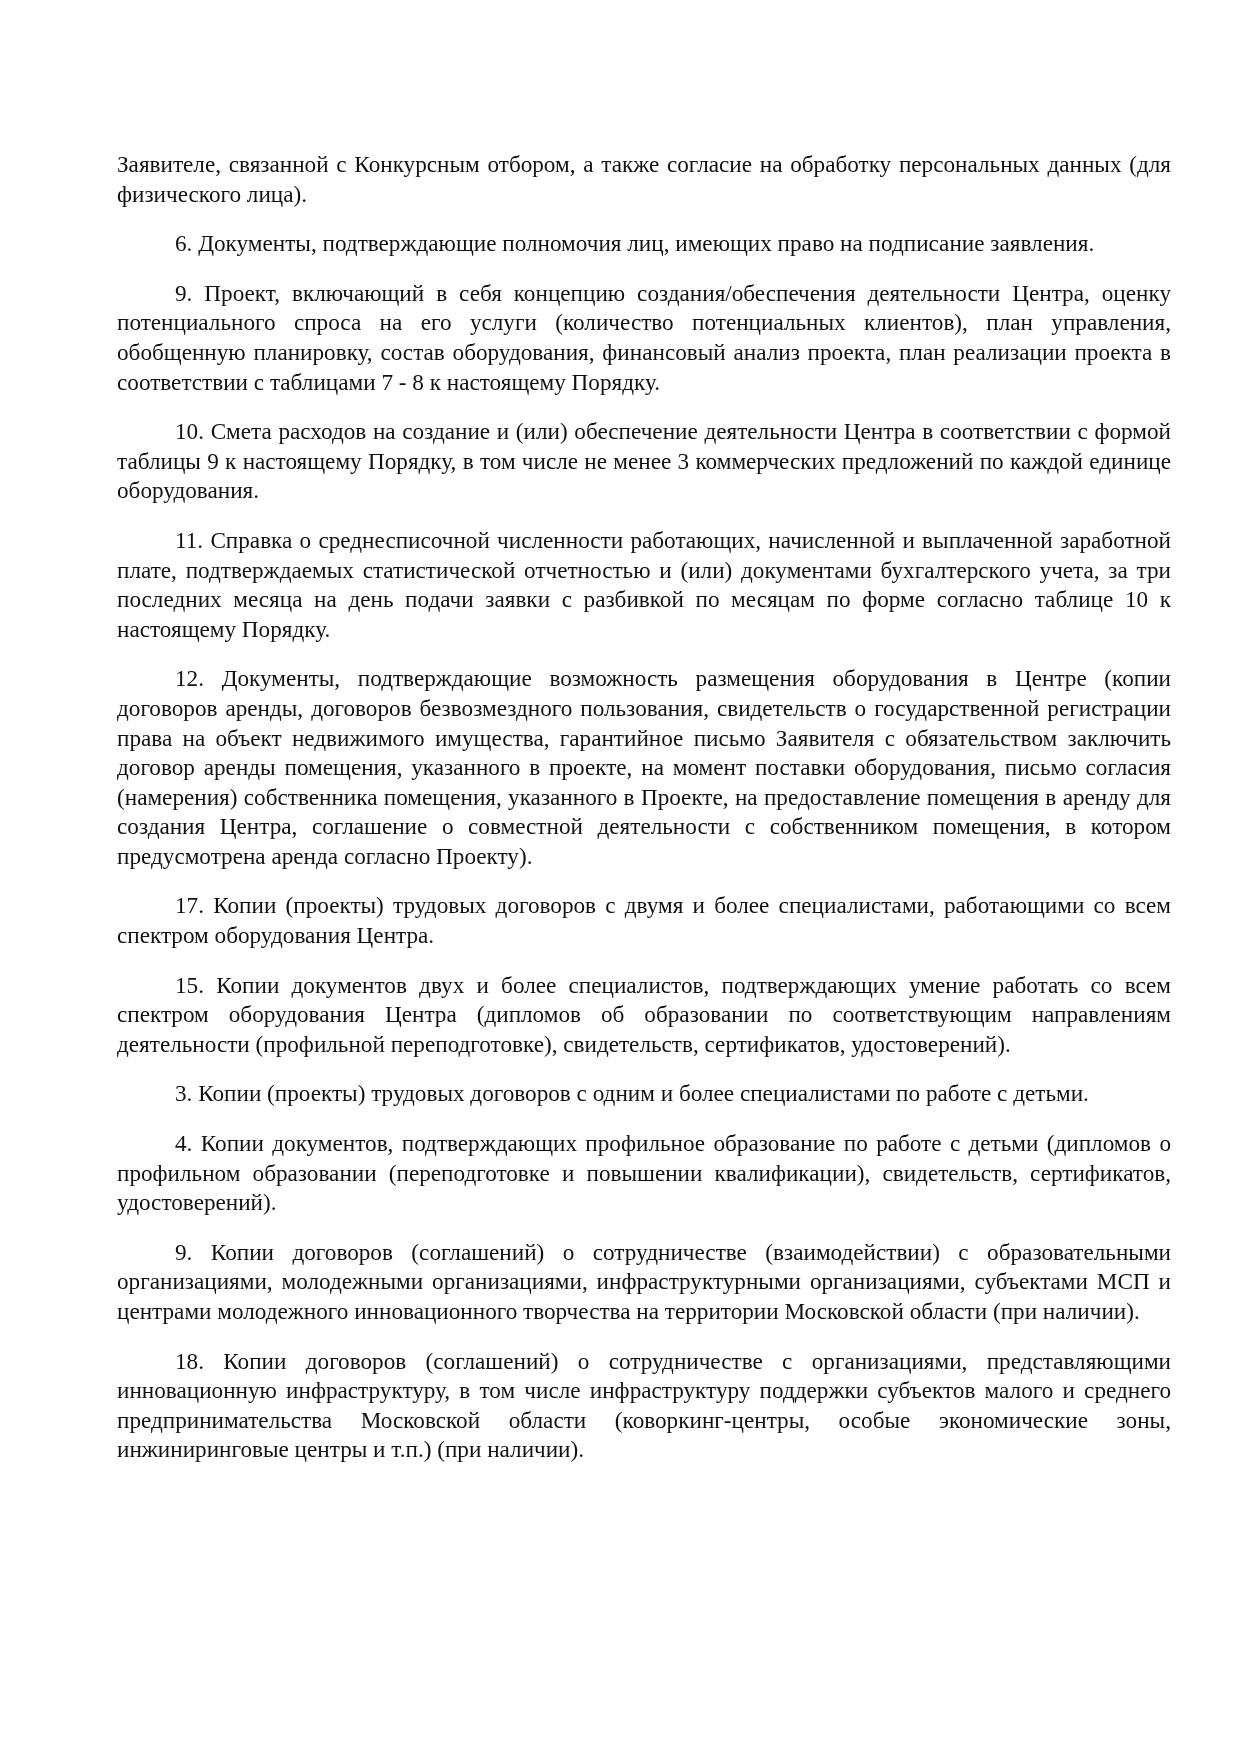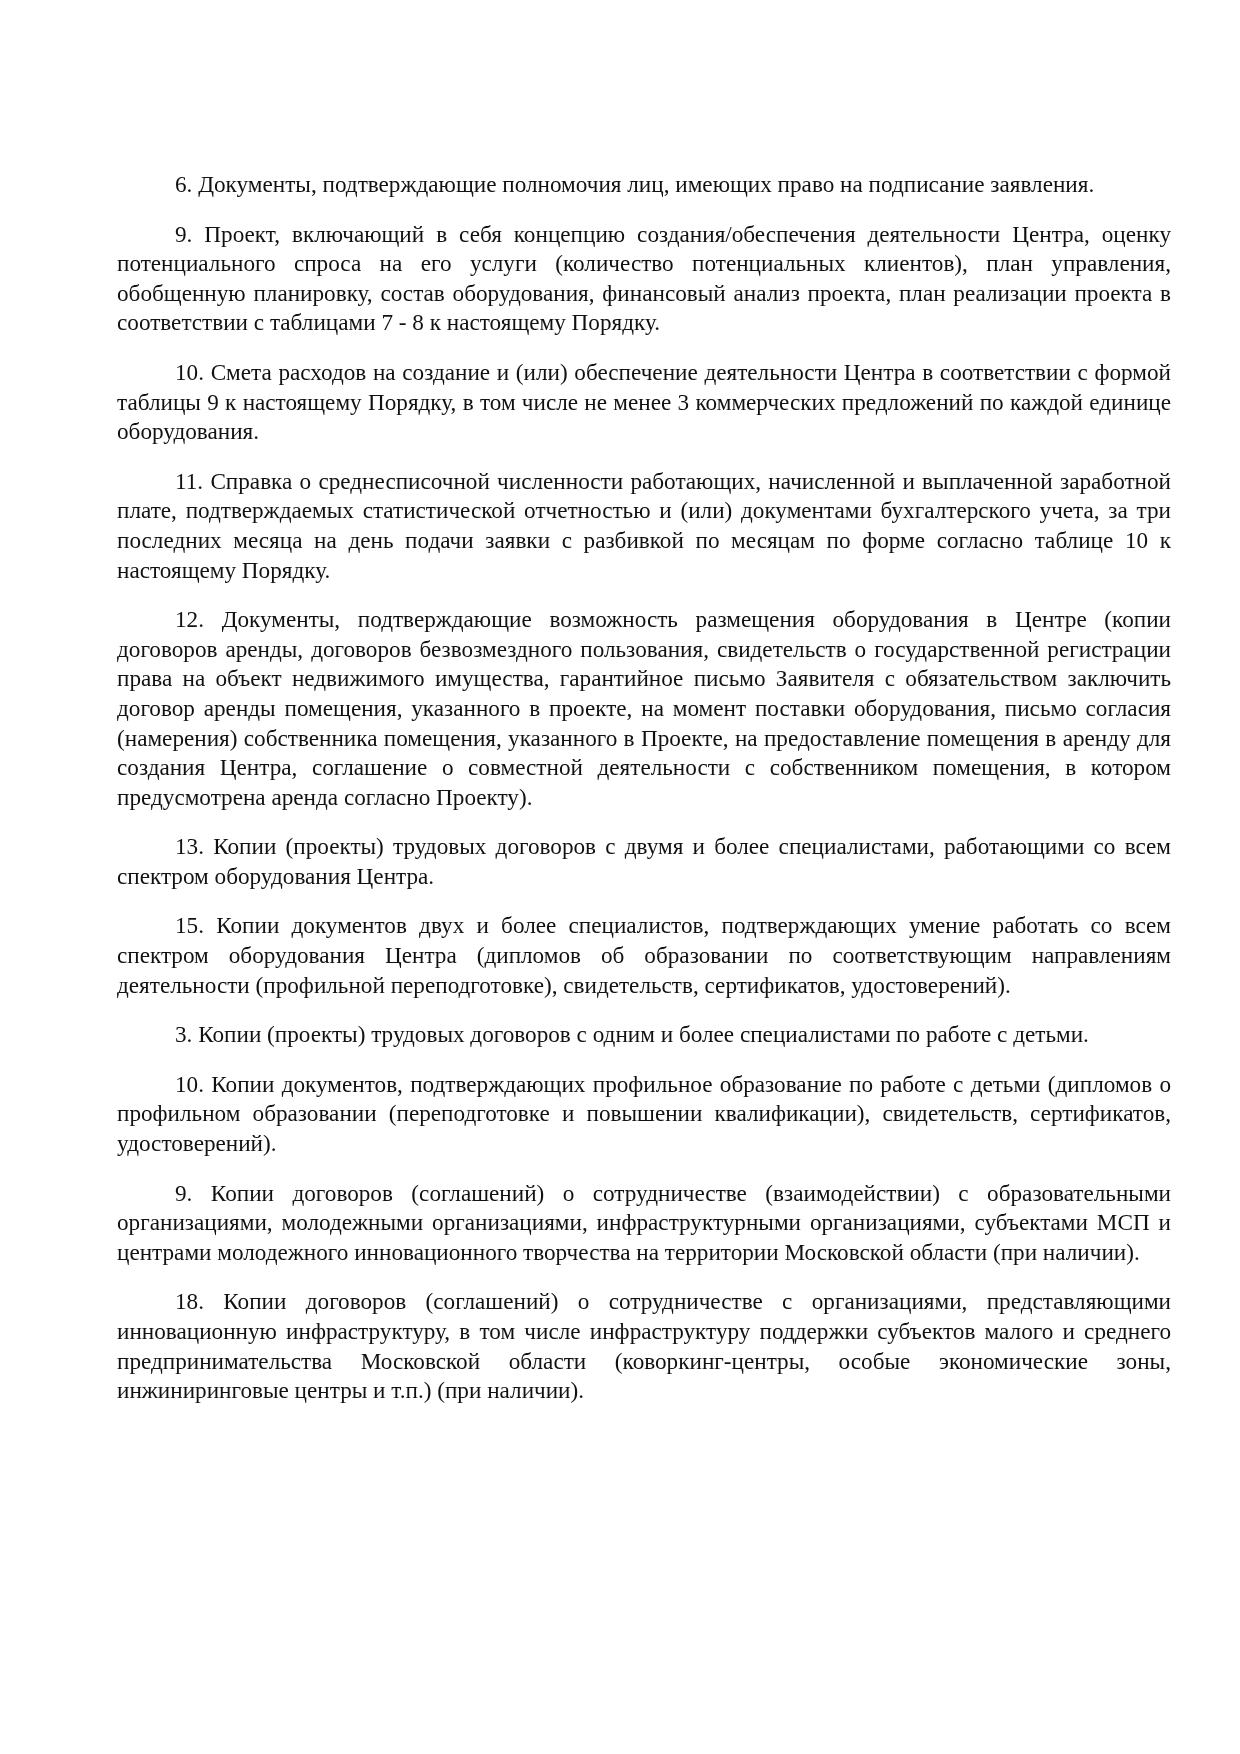--- a/index.html
+++ b/index.html
@@ -10,36 +10,37 @@
       font-size: 23.2px; line-height: 29.6px; color: #111111;
     }
     .para { margin: 0; text-align: justify; text-align-last: left; }
     .para.indent { text-indent: 58px; }
     .gap { height: 20px; }
   </style>
 </head>
 <body>
 
 <div class="page">
+  <p class="para">Заявителе, связанной с Конкурсным отбором, а также согласие на обработку персональных данных (для физического лица).</p>
   <div class="gap"></div>
   <p class="para indent">6. Документы, подтверждающие полномочия лиц, имеющих право на подписание заявления.</p>
   <div class="gap"></div>
   <p class="para indent">9. Проект, включающий в себя концепцию создания/обеспечения деятельности Центра, оценку потенциального спроса на его услуги (количество потенциальных клиентов), план управления, обобщенную планировку, состав оборудования, финансовый анализ проекта, план реализации проекта в соответствии с таблицами 7 - 8 к настоящему Порядку.</p>
   <div class="gap"></div>
   <p class="para indent">10. Смета расходов на создание и (или) обеспечение деятельности Центра в соответствии с формой таблицы 9 к настоящему Порядку, в том числе не менее 3 коммерческих предложений по каждой единице оборудования.</p>
   <div class="gap"></div>
   <p class="para indent">11. Справка о среднесписочной численности работающих, начисленной и выплаченной заработной плате, подтверждаемых статистической отчетностью и (или) документами бухгалтерского учета, за три последних месяца на день подачи заявки с разбивкой по месяцам по форме согласно таблице 10 к настоящему Порядку.</p>
   <div class="gap"></div>
   <p class="para indent">12. Документы, подтверждающие возможность размещения оборудования в Центре (копии договоров аренды, договоров безвозмездного пользования, свидетельств о государственной регистрации права на объект недвижимого имущества, гарантийное письмо Заявителя с обязательством заключить договор аренды помещения, указанного в проекте, на момент поставки оборудования, письмо согласия (намерения) собственника помещения, указанного в Проекте, на предоставление помещения в аренду для создания Центра, соглашение о совместной деятельности с собственником помещения, в котором предусмотрена аренда согласно Проекту).</p>
   <div class="gap"></div>
-  <p class="para indent">13. Копии (проекты) трудовых договоров с двумя и более специалистами, работающими со всем спектром оборудования Центра.</p>
+  <p class="para indent">17. Копии (проекты) трудовых договоров с двумя и более специалистами, работающими со всем спектром оборудования Центра.</p>
   <div class="gap"></div>
   <p class="para indent">15. Копии документов двух и более специалистов, подтверждающих умение работать со всем спектром оборудования Центра (дипломов об образовании по соответствующим направлениям деятельности (профильной переподготовке), свидетельств, сертификатов, удостоверений).</p>
   <div class="gap"></div>
   <p class="para indent">3. Копии (проекты) трудовых договоров с одним и более специалистами по работе с детьми.</p>
   <div class="gap"></div>
-  <p class="para indent">10. Копии документов, подтверждающих профильное образование по работе с детьми (дипломов о профильном образовании (переподготовке и повышении квалификации), свидетельств, сертификатов, удостоверений).</p>
+  <p class="para indent">4. Копии документов, подтверждающих профильное образование по работе с детьми (дипломов о профильном образовании (переподготовке и повышении квалификации), свидетельств, сертификатов, удостоверений).</p>
   <div class="gap"></div>
   <p class="para indent">9. Копии договоров (соглашений) о сотрудничестве (взаимодействии) с образовательными организациями, молодежными организациями, инфраструктурными организациями, субъектами МСП и центрами молодежного инновационного творчества на территории Московской области (при наличии).</p>
   <div class="gap"></div>
   <p class="para indent">18. Копии договоров (соглашений) о сотрудничестве с организациями, представляющими инновационную инфраструктуру, в том числе инфраструктуру поддержки субъектов малого и среднего предпринимательства Московской области (коворкинг-центры, особые экономические зоны, инжиниринговые центры и т.п.) (при наличии).</p>
   <div class="gap"></div>
 </div>
 
 </body></html>

